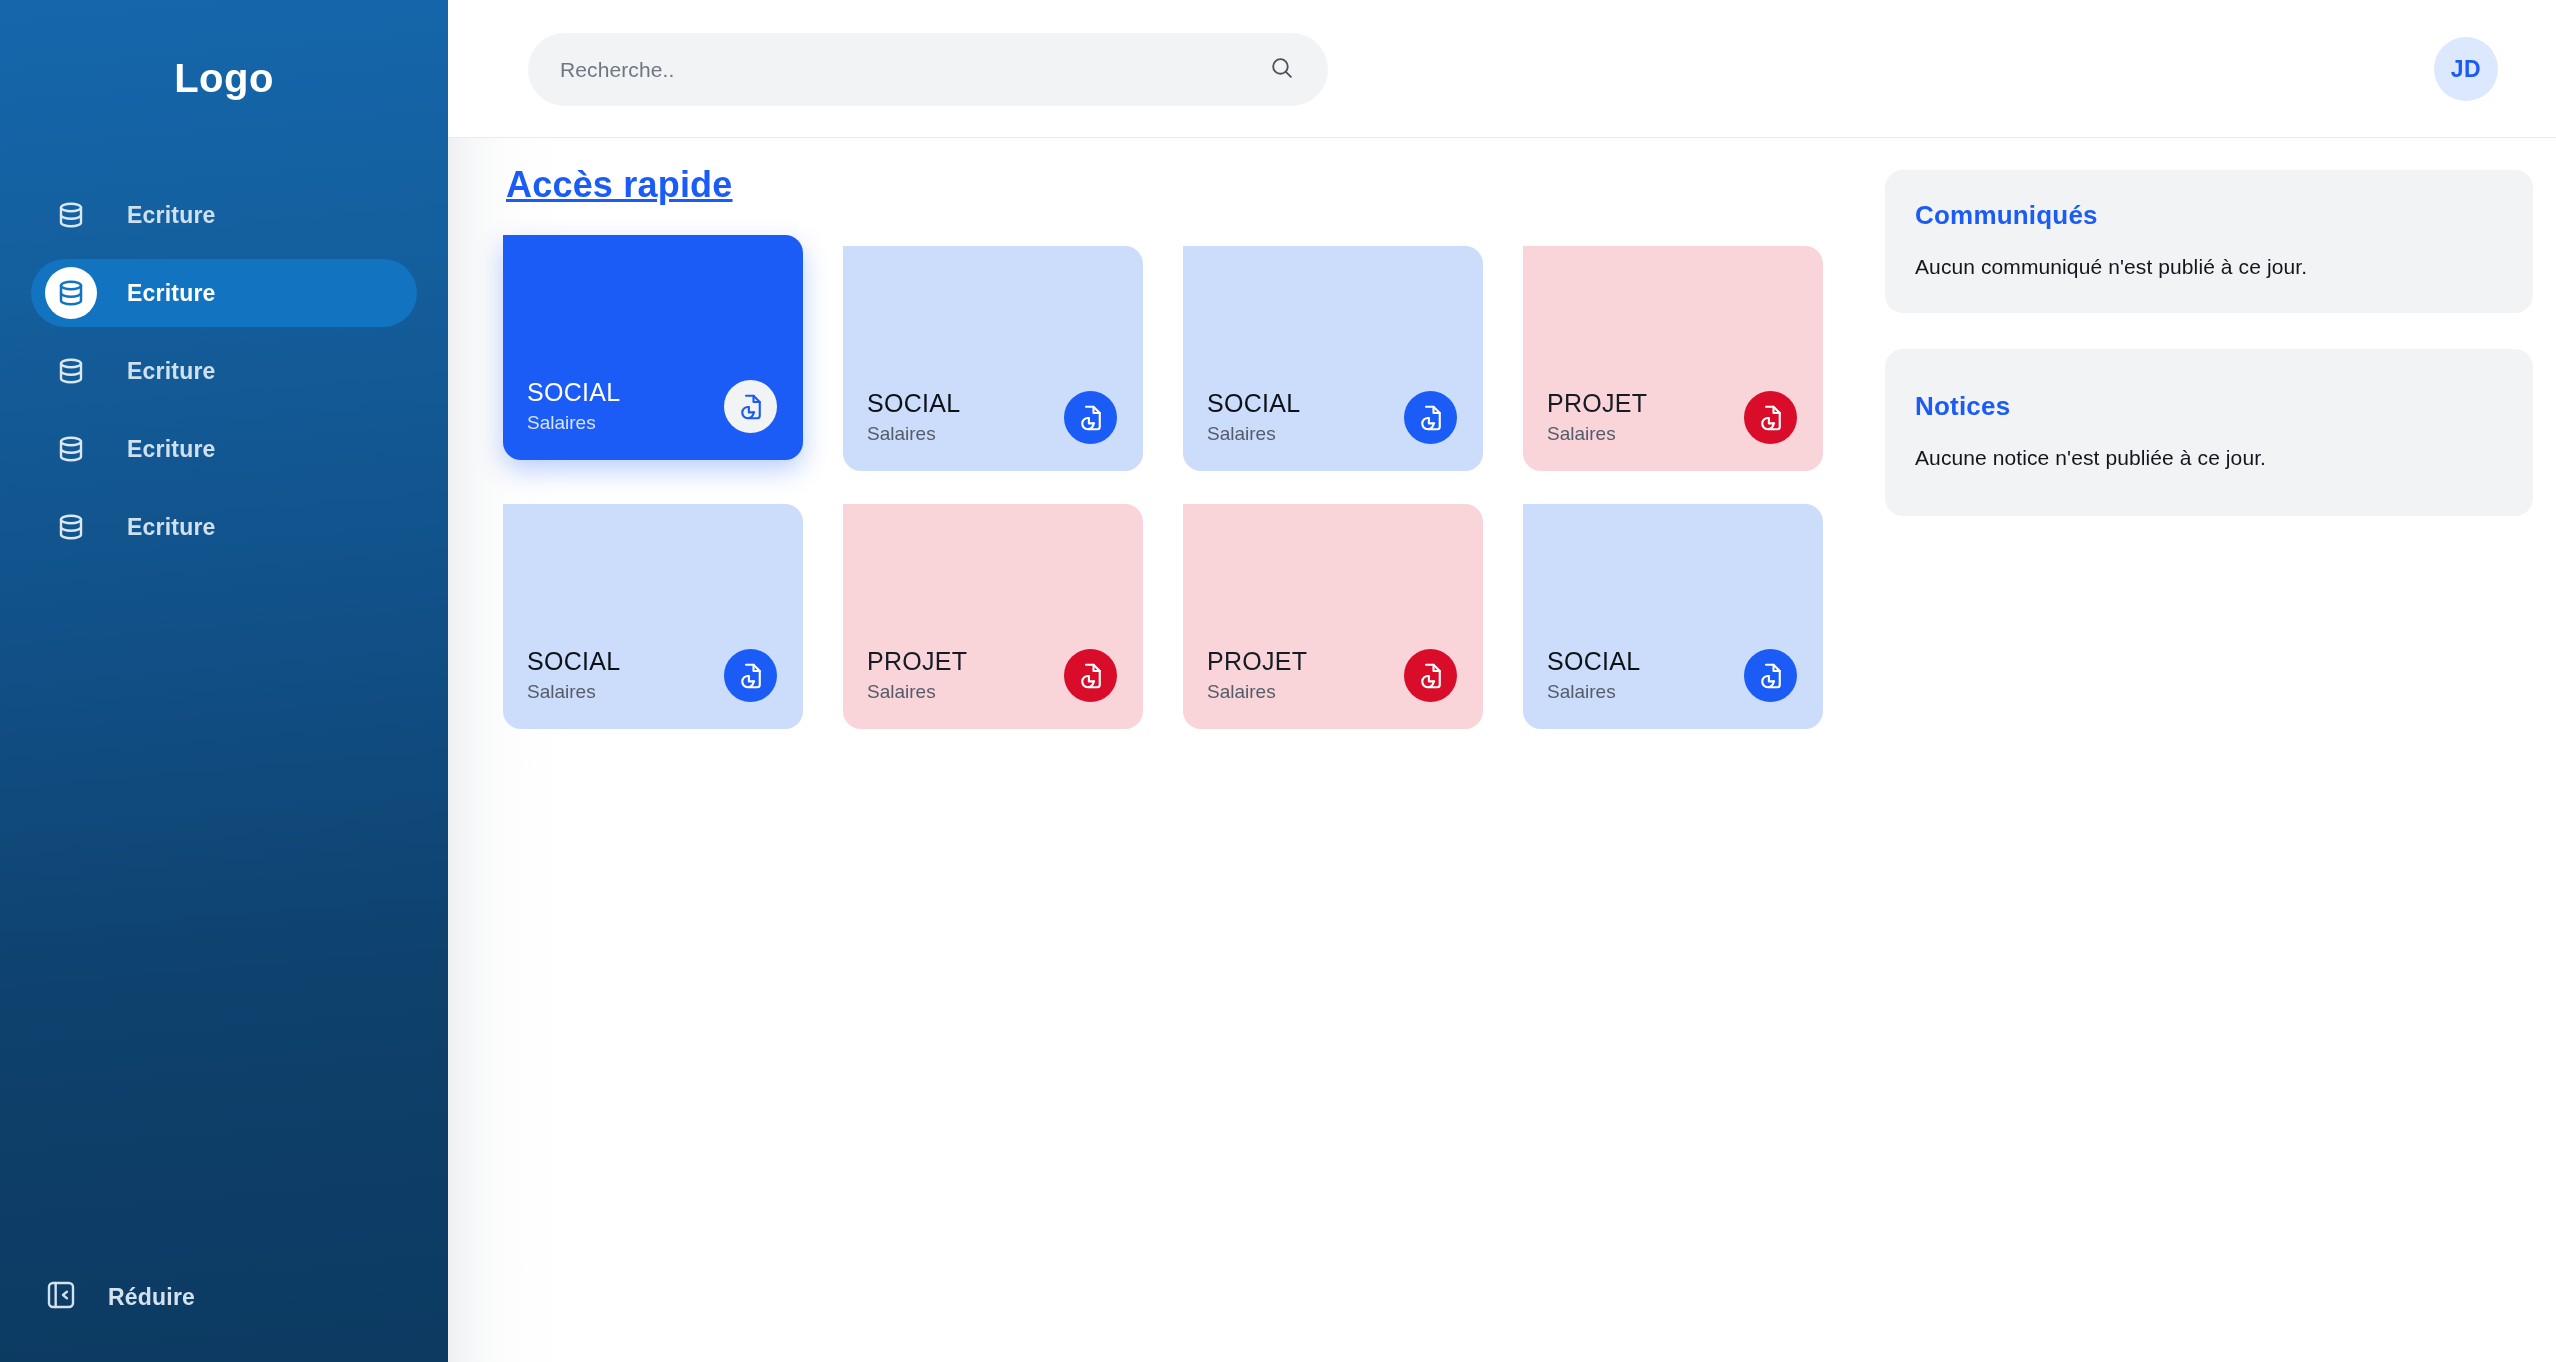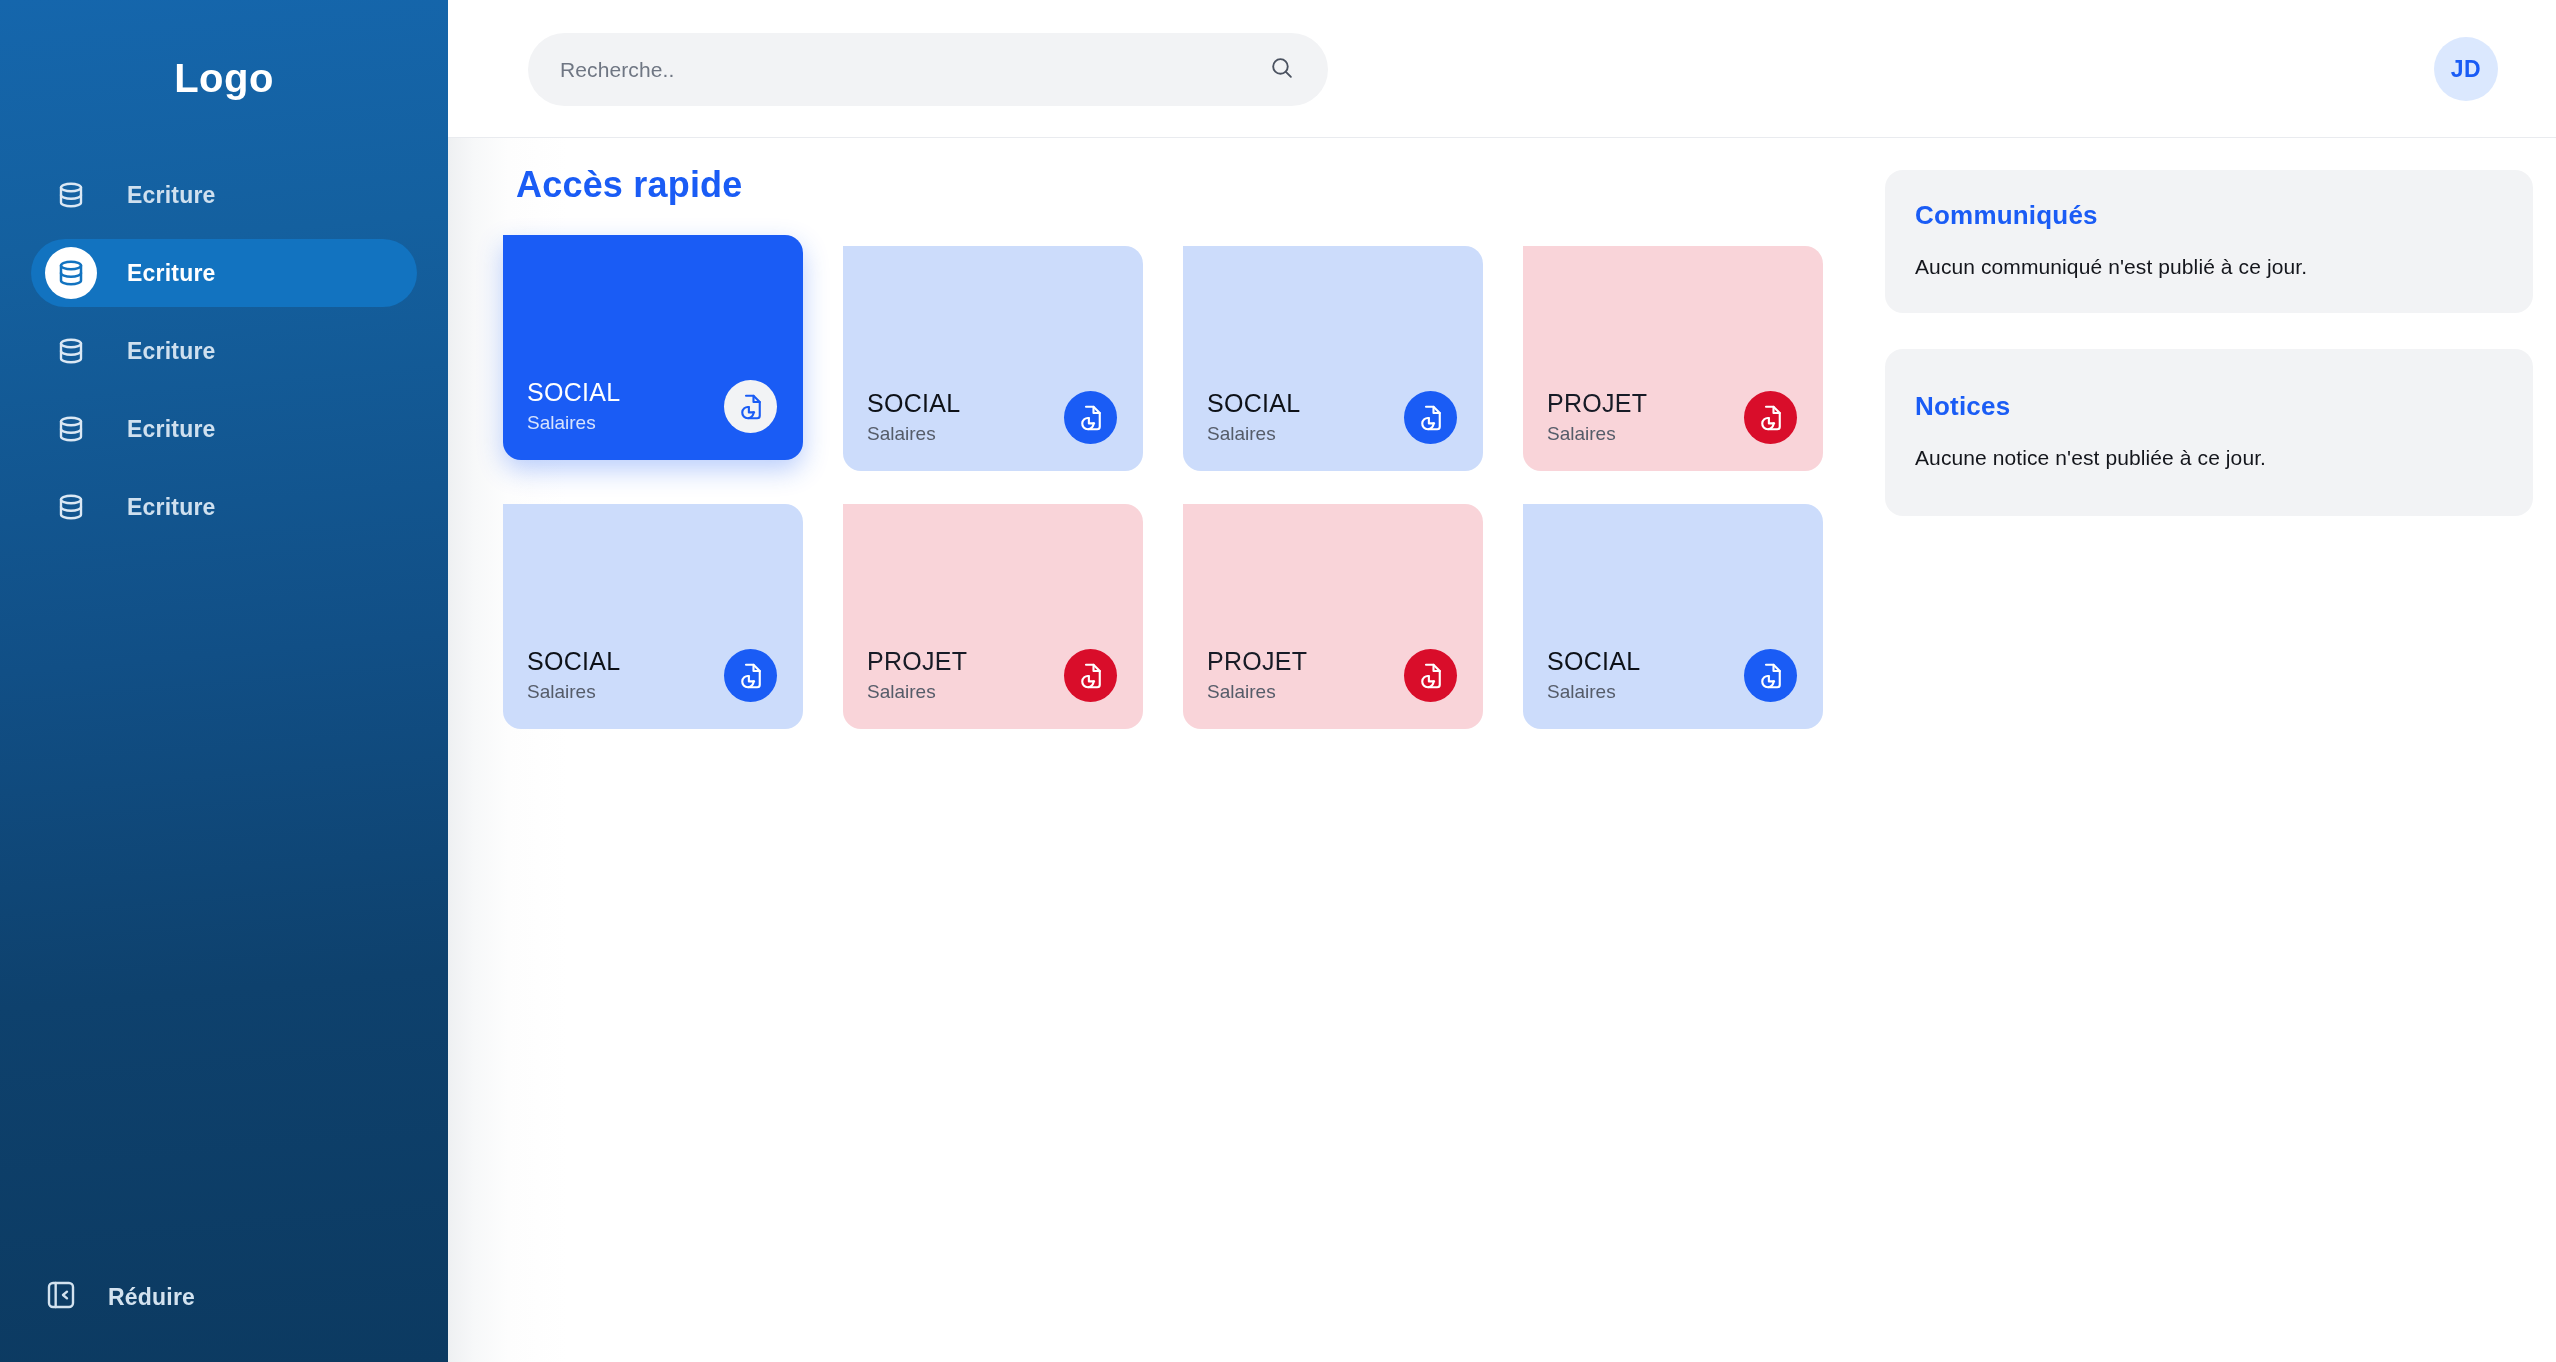--- a/index.html
+++ b/index.html
@@ -16,21 +16,21 @@
     position: relative;
     width: 448px; height: 1362px; flex: 0 0 448px;
     background: linear-gradient(175deg, #1566ac 0%, #14609f 18%, #114f86 48%, #0e416d 72%, #0c3a61 100%);
     display: flex; flex-direction: column;
     z-index: 5;
   }
   .logo {
     color: #ffffff;
     font-size: 40px; font-weight: 700; letter-spacing: 0.5px;
     text-align: center;
-    margin-top: 56px; margin-bottom: 60px;
+    margin-top: 56px; margin-bottom: 80px;
     user-select: none;
   }
   .nav { display: flex; flex-direction: column; gap: 10px; padding: 0 31px; }
   .nav-item {
     display: flex; align-items: center;
     height: 68px; border-radius: 34px;
     padding-left: 14px;
     cursor: pointer;
   }
   .nav-item .ico-wrap {
@@ -91,22 +91,22 @@
     color: #1a5cf5; font-size: 23px; font-weight: 700; letter-spacing: .5px;
     cursor: pointer;
   }
 
   .content {
     position: relative; flex: 1;
     background: linear-gradient(90deg, #eef0f2 0px, #f7f8f9 26px, #fdfdfd 60px, #ffffff 120px);
     overflow: hidden;
   }
   .page-title {
-    position: absolute; left: 68px; top: 26px;
-    font-size: 36px; font-weight: 700; color: #1a5cf5; letter-spacing: .2px;
+    position: absolute; left: 58px; top: 26px;
+    font-size: 36px; font-weight: 700; color: #1a5cf5; letter-spacing: .2px; text-decoration: underline;
   }
 
   
   .grid {
     position: absolute; left: 55px; top: 108px;
     width: 1380px;
     display: grid;
     grid-template-columns: repeat(4, 300px);
     grid-auto-rows: 225px;
     column-gap: 40px; row-gap: 33px;

